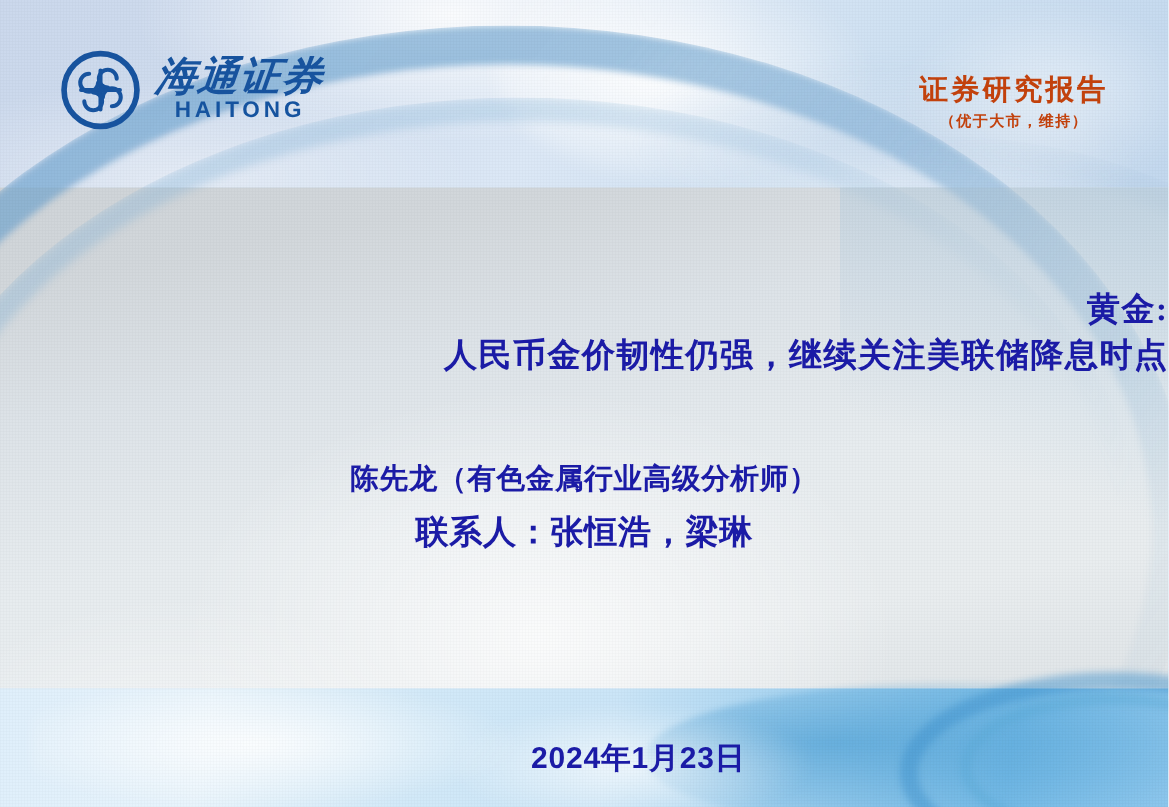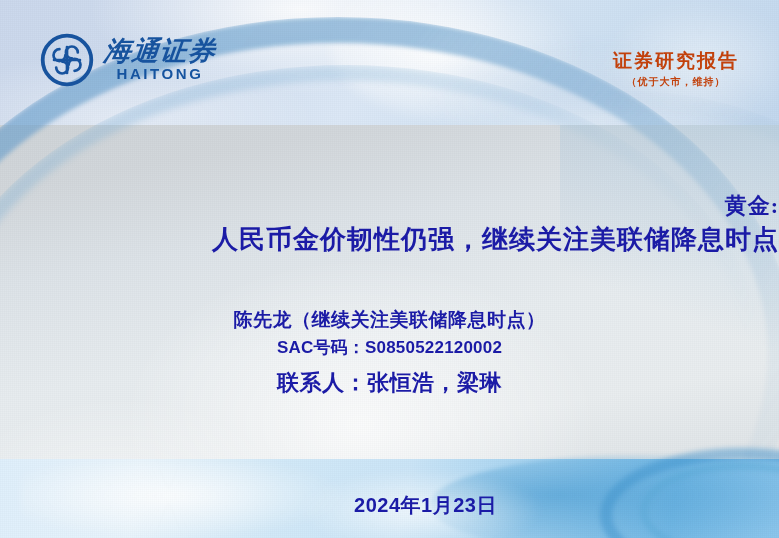--- a/index.html
+++ b/index.html
@@ -181,21 +181,21 @@
   .report-label .rl-sub {
     font-size: 10px; font-weight: 700; letter-spacing: 1px; line-height: 1.5;
   }
 
   
   .title-block {
     position: absolute; left: 0; top: 192px; width: 779px; text-align: right;
     color: #1b1ba6;
   }
   .title-1 { font-size: 22px; font-weight: 700; letter-spacing: 1px; line-height: 1.25; }
-  .title-2 { font-size: 26px; font-weight: 700; letter-spacing: 1px; line-height: 1.5; }
+  .title-2 { font-size: 22px; font-weight: 700; letter-spacing: 1px; line-height: 1.5; }
 
   
   .authors {
     position: absolute; left: 0; top: 305px; width: 779px; text-align: center;
     color: #1b1ba6;
   }
   .au-name { font-size: 19px; font-weight: 700; letter-spacing: .5px; line-height: 1.55; }
   .au-sac  {
     font-family: "Liberation Sans", sans-serif;
     font-size: 17px; font-weight: 700; letter-spacing: .2px; line-height: 1.6;
@@ -263,21 +263,20 @@
       <div class="rl-main">证券研究报告</div>
       <div class="rl-sub">（优于大市，维持）</div>
     </div>
 
     <div class="title-block">
       <div class="title-1">黄金:</div>
       <div class="title-2">人民币金价韧性仍强，继续关注美联储降息时点</div>
     </div>
 
     <div class="authors">
-      <div class="au-name">陈先龙（继续关注美联储降息时点）</div>
-      <div class="au-sac">SAC号码：S0850522120002</div>
+      <div class="au-name">陈先龙（有色金属行业高级分析师）</div>
       <div class="au-contact">联系人：张恒浩，梁琳</div>
     </div>
 
     <div class="date-line">2024年1月23日</div>
 
   </div>
 </div>
 
 </body></html>

